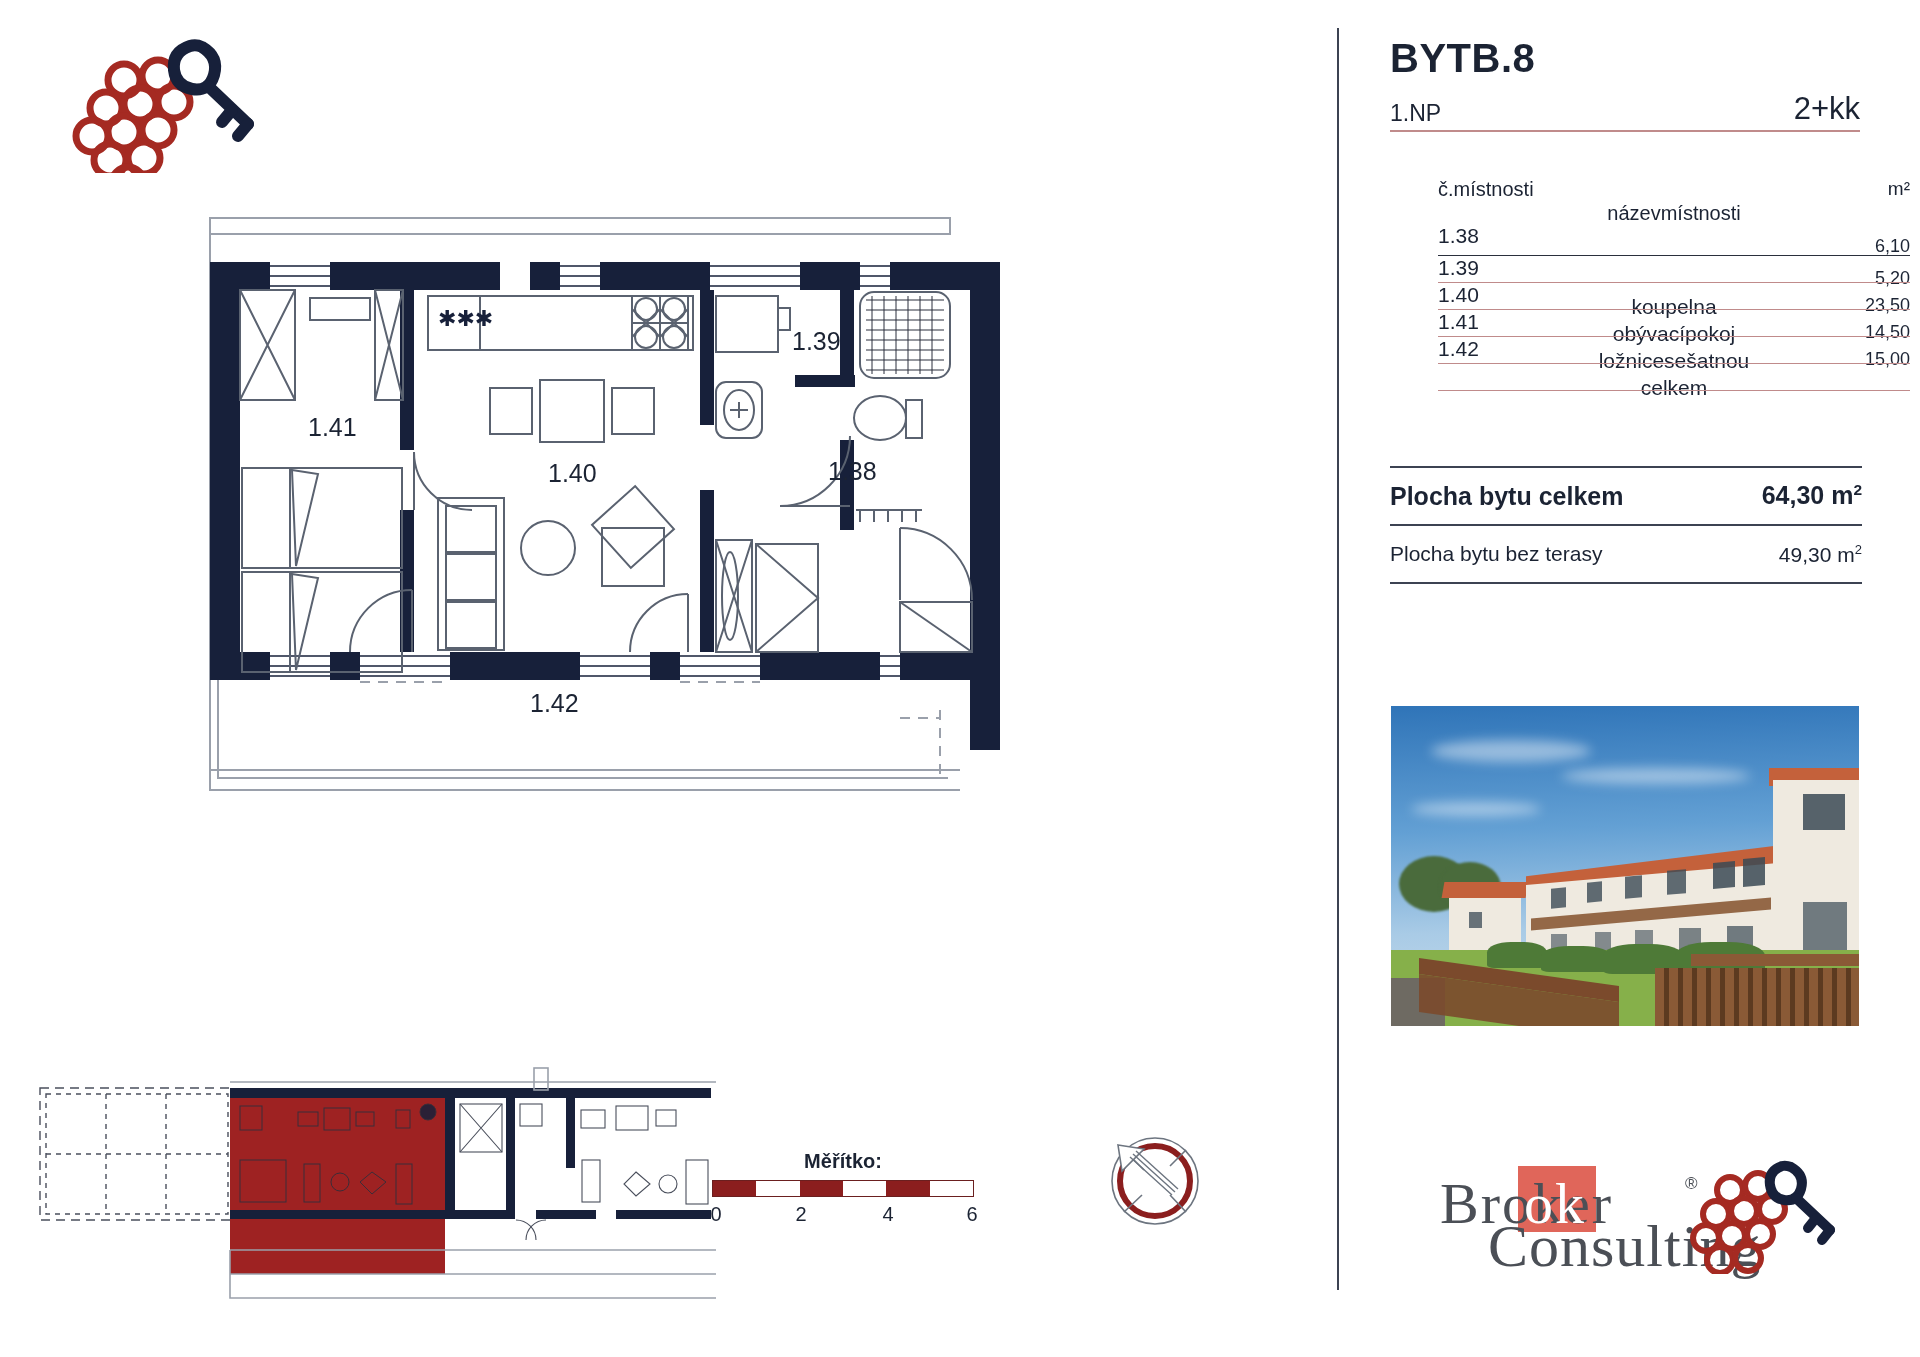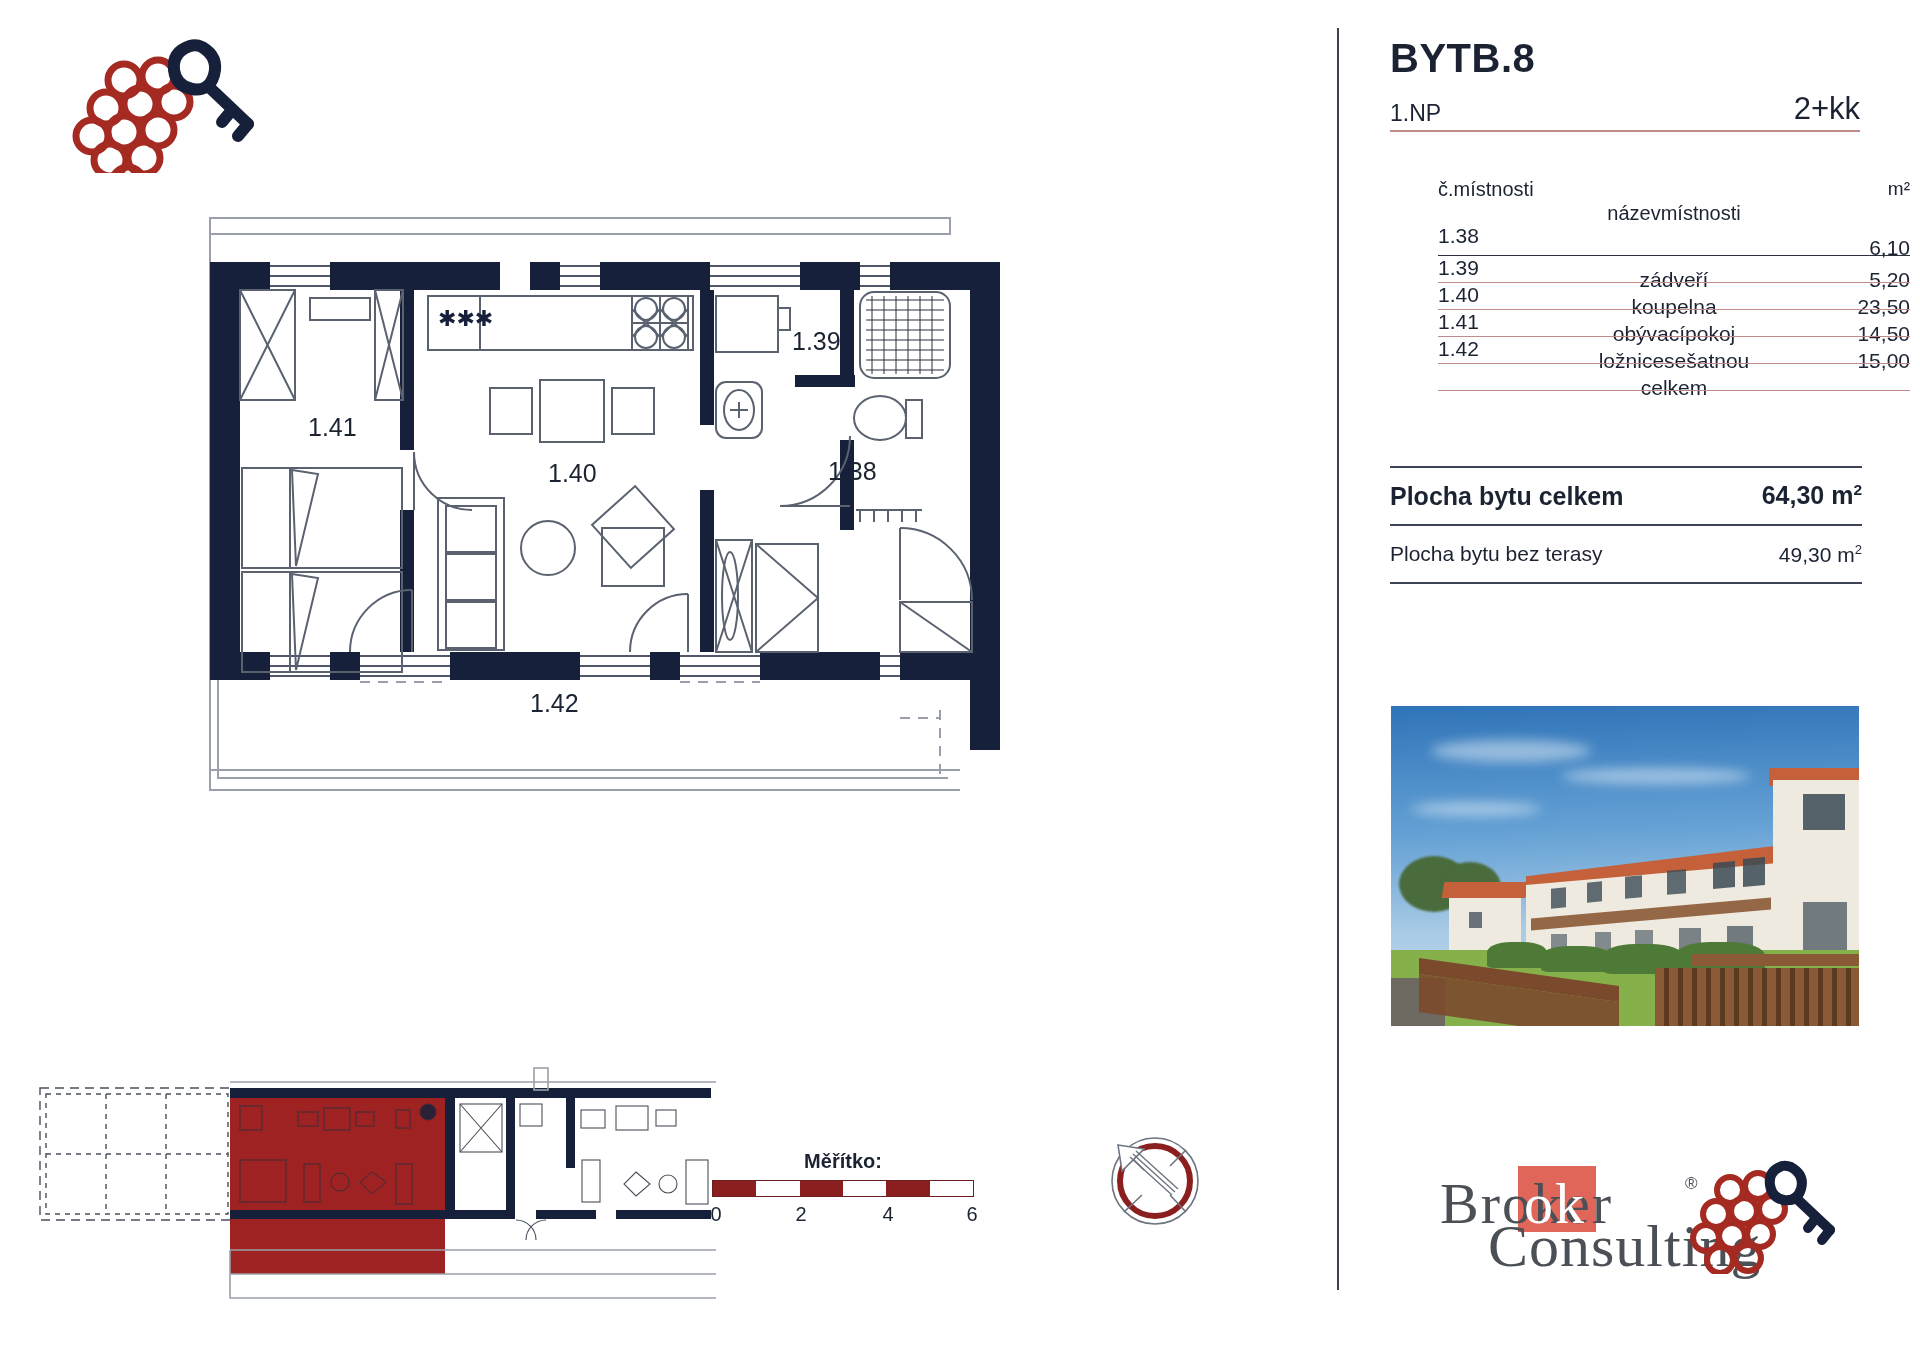--- a/index.html
+++ b/index.html
@@ -35,21 +35,21 @@
 
   
   .rtable{position:absolute;left:1390px;top:178px;width:472px;font-size:20px;margin-left:48px;}
   .thead{position:relative;height:46px;}
   .th-cm{position:absolute;left:0;top:0;}
   .th-m2{position:absolute;right:0;top:0;font-size:19px;}
   .th-nazev{position:absolute;left:0;right:0;top:24px;text-align:center;}
   .trow{position:relative;height:27px;}
   .trow .c-num{position:absolute;left:0;top:0;font-size:21px;}
   .trow .c-name{position:absolute;left:0;right:0;top:12px;text-align:center;font-size:21px;}
-  .trow .c-area{position:absolute;right:0;top:12px;font-size:21px;}
+  .trow .c-area{position:absolute;right:0;top:12px;font-size:18px;}
   .ln{position:absolute;left:0;right:0;height:1px;}
   .ln-dark{background:#2a2f3c;}
   .ln-red{background:#c08b8b;}
 
   
   .totals{position:absolute;left:1390px;top:466px;width:472px;text-align:right;}
   .tot-line-dark{height:2px;background:#3c4352;}
   .tot-row{display:flex;justify-content:space-between;align-items:center;height:56px;}
   .tot-lbl-b{font-size:25px;font-weight:bold;}
   .tot-val-b{font-size:25px;font-weight:bold;}
@@ -427,21 +427,20 @@
 
     <div class="trow" style="height:32px">
       <div class="c-num">1.38</div>
       <div class="c-name"></div>
       <div class="c-area">6,10</div>
       <div class="ln ln-dark" style="top:31px"></div>
     </div>
 
     <div class="trow">
       <div class="c-num">1.39</div>
-      <div class="c-name">zádveří</div>
       <div class="c-area">5,20</div>
       <div class="ln ln-red" style="top:26px"></div>
     </div>
 
     <div class="trow">
       <div class="c-num">1.40</div>
       <div class="c-name">koupelna</div>
       <div class="c-area">23,50</div>
       <div class="ln ln-red" style="top:26px"></div>
     </div>

